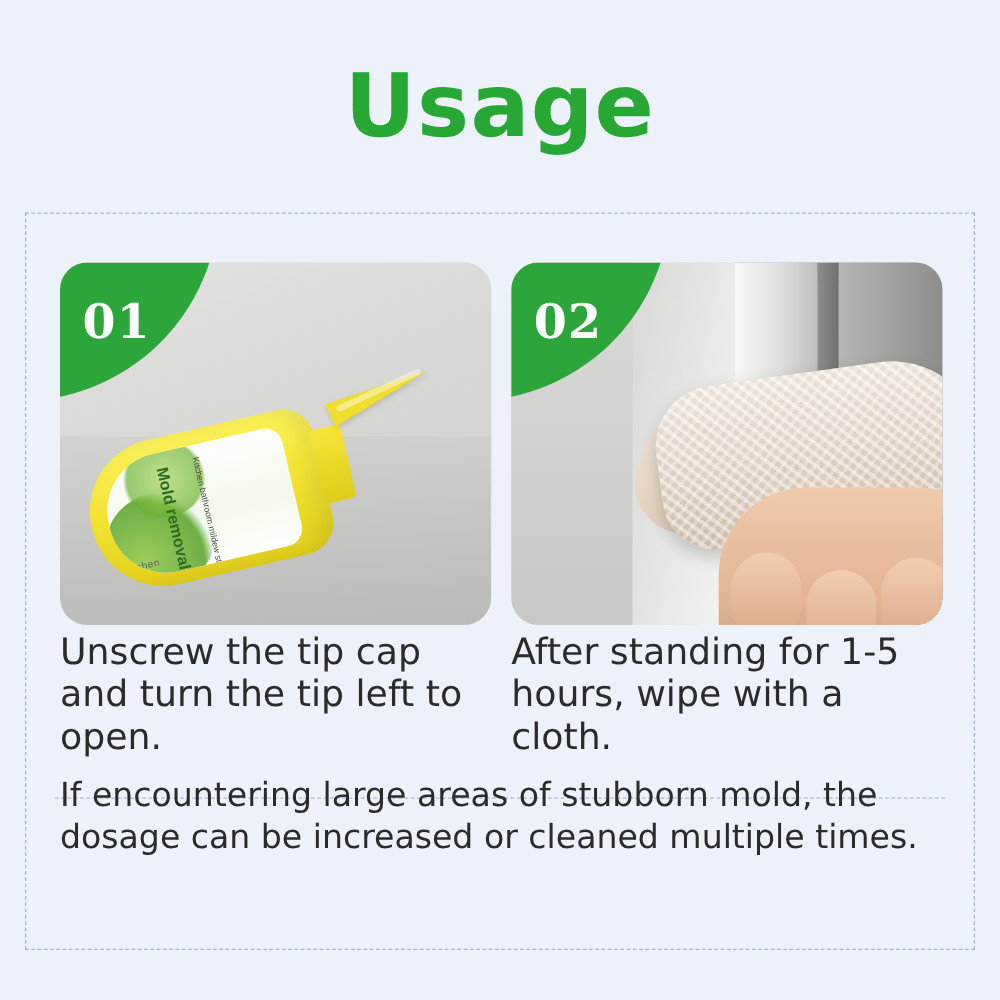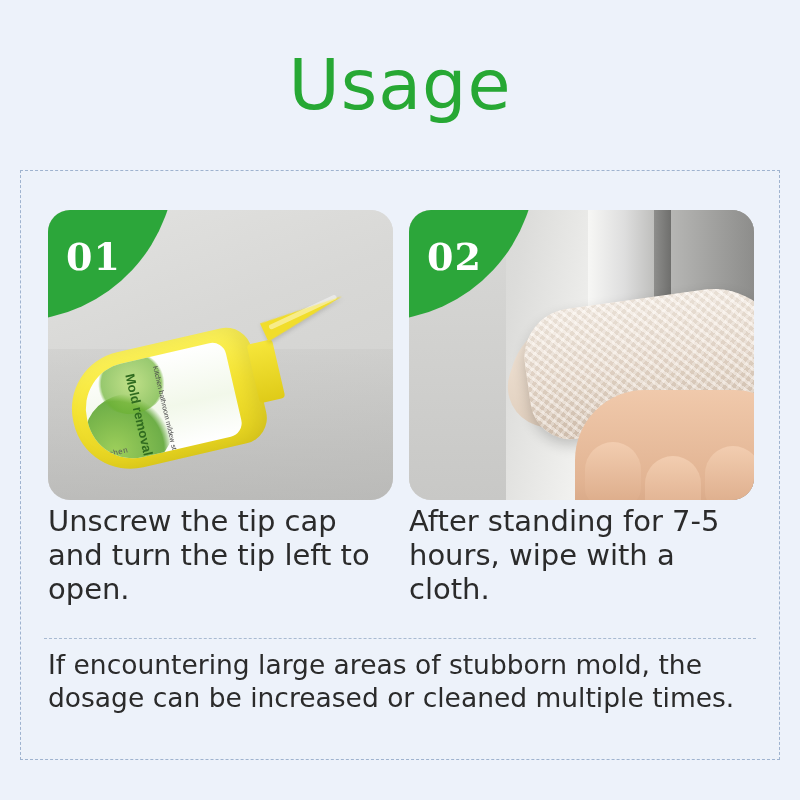--- a/index.html
+++ b/index.html
@@ -20,21 +20,21 @@
     background: #edf2fa;
     box-sizing: border-box;
   }
   .title {
     position: absolute;
     top: 44px;
     left: 0;
     width: 800px;
     text-align: center;
     font-size: 70px;
-    font-weight: normal;
+    font-weight: bold;
     color: #27a834;
     letter-spacing: 1px;
     font-family: "DejaVu Sans", sans-serif;
   }
   .dashed-frame {
     position: absolute;
     left: 20px;
     top: 170px;
     width: 760px;
     height: 590px;
@@ -285,21 +285,21 @@
   .divider {
     position: absolute;
     left: 44px;
     top: 638px;
     width: 712px;
     border-top: 1px dashed #a8bad2;
   }
   .footnote {
     position: absolute;
     left: 48px;
-    top: 648px;
+    top: 620px;
     width: 716px;
     font-size: 26.5px;
     line-height: 33px;
     color: #2b2b2b;
     font-family: "DejaVu Sans", sans-serif;
   }
   .badge {
     position: absolute;
     left: 0;
     top: 0;
@@ -378,21 +378,21 @@
         <div class="hand">
           <div class="finger" style="left:10px;"></div>
           <div class="finger" style="left:70px;bottom:20px;"></div>
           <div class="finger" style="left:130px;bottom:30px;"></div>
         </div>
         <div class="badge">
           <div class="badge-shape"></div>
           <div class="badge-num">02</div>
         </div>
       </div>
-      <div class="card-text">After standing for 7-5 hours, wipe with a cloth.</div>
+      <div class="card-text">After standing for 1-5 hours, wipe with a cloth.</div>
     </div>
 
   </div>
 
   <div class="divider"></div>
   <div class="footnote">If encountering large areas of stubborn mold, the dosage can be increased or cleaned multiple times.</div>
 
 </div>
 
 </body></html>

